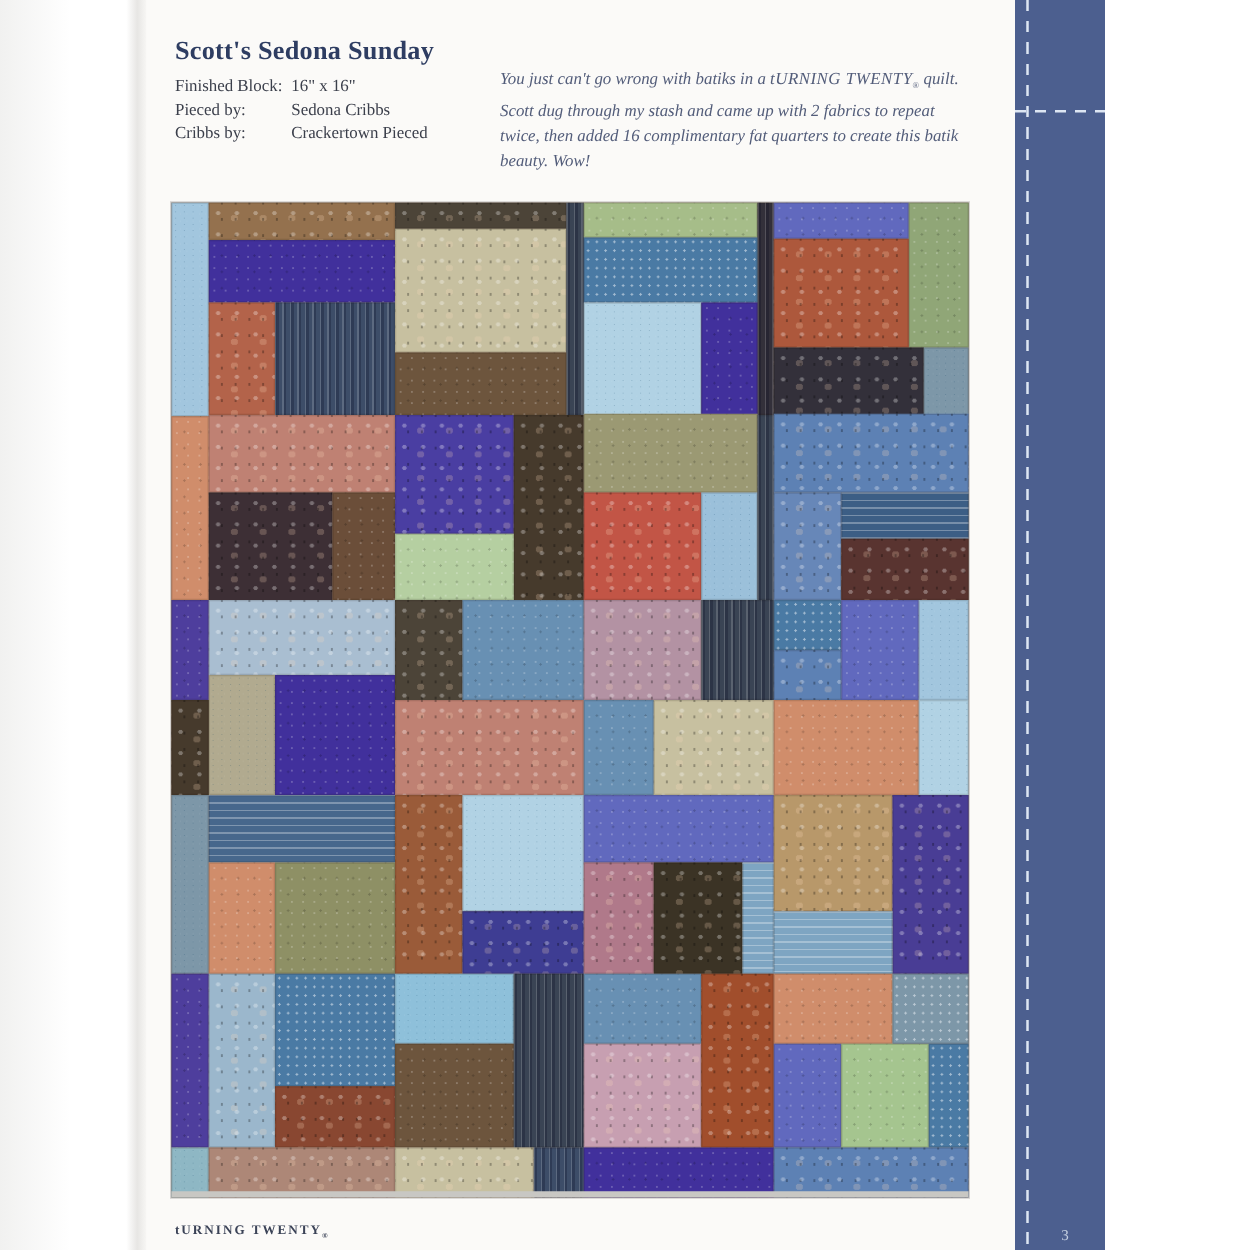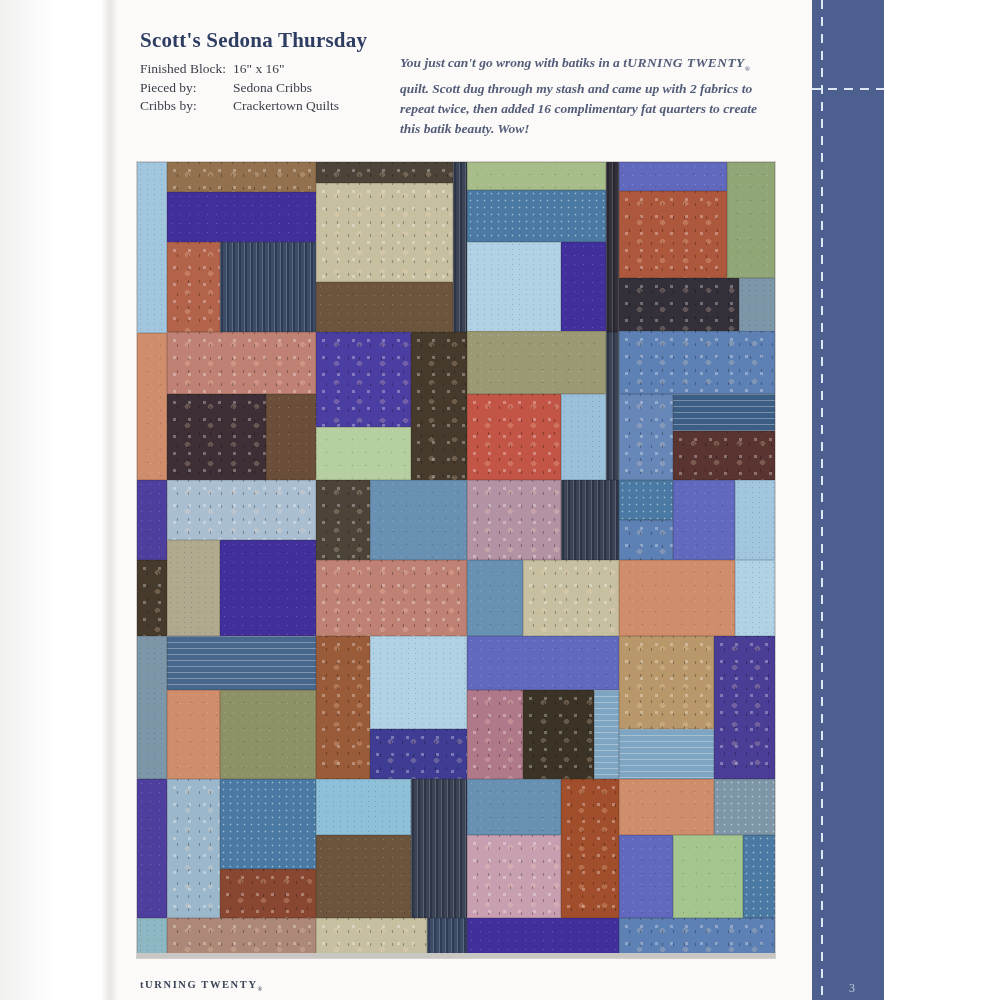--- a/index.html
+++ b/index.html
@@ -31,21 +31,21 @@
   .details{
     position:absolute;left:140px;top:60px;width:250px;
     font-size:13.5px;color:#3b3f4b;line-height:18.5px;
   }
   .detail-row{display:flex;}
   .detail-label{width:93px;}
   .detail-value{flex:1;}
   .intro{
     position:absolute;left:400px;top:53px;width:372px;
     font-size:13.5px;line-height:20px;
-    font-style:italic;font-weight:bold;color:var(--intro,#535d7a);
+    font-style:italic;font-weight:normal;color:var(--intro,#535d7a);
   }
   .brand-inline{
     font-style:italic;letter-spacing:.4px;
   }
   .reg-mark{
     font-size:7px;vertical-align:sub;font-style:normal;
   }
   
   .quilt-photo{
     position:absolute;left:137px;top:162px;width:638px;height:796px;
@@ -115,34 +115,34 @@
     font-size:12px;color:#c5d0e2;
   }
 </style>
 </head>
 <body>
 
 <div class="outer-left-shade"></div>
 
 <div class="page">
 
-  <h1 class="page-title" style="position:absolute;margin:0;left:28px;top:28px;">Scott's Sedona Thursday</h1>
+  <h1 class="page-title" style="position:absolute;margin:0;left:28px;top:28px;">Scott's Sedona Sunday</h1>
 
   <div class="details" style="left:28px;">
     <div class="detail-row">
       <span class="detail-label">Finished Block:</span>
       <span class="detail-value">16" x 16"</span>
     </div>
     <div class="detail-row">
       <span class="detail-label">Pieced by:</span>
       <span class="detail-value">Sedona Cribbs</span>
     </div>
     <div class="detail-row">
       <span class="detail-label">Cribbs by:</span>
-      <span class="detail-value">Crackertown Quilts</span>
+      <span class="detail-value">Crackertown Pieced</span>
     </div>
   </div>
 
   <p class="intro" style="left:288px;margin:0;">
     <span>You just can't go wrong with batiks in a </span><span class="brand-inline">tURNING TWENTY</span><span class="reg-mark">®</span><span> quilt. Scott dug through my stash and came up with 2 fabrics to repeat twice, then added 16 complimentary fat quarters to create this batik beauty. Wow!</span>
   </p>
 
   <div class="quilt-photo" style="left:25px;">
     <div class="photo-floor"></div>
   <div class="patch tex-speckle" style="left: 0%; top: 0%; width: 4.7%; height: 21.5%; background-color: rgb(162, 198, 222);"></div>

